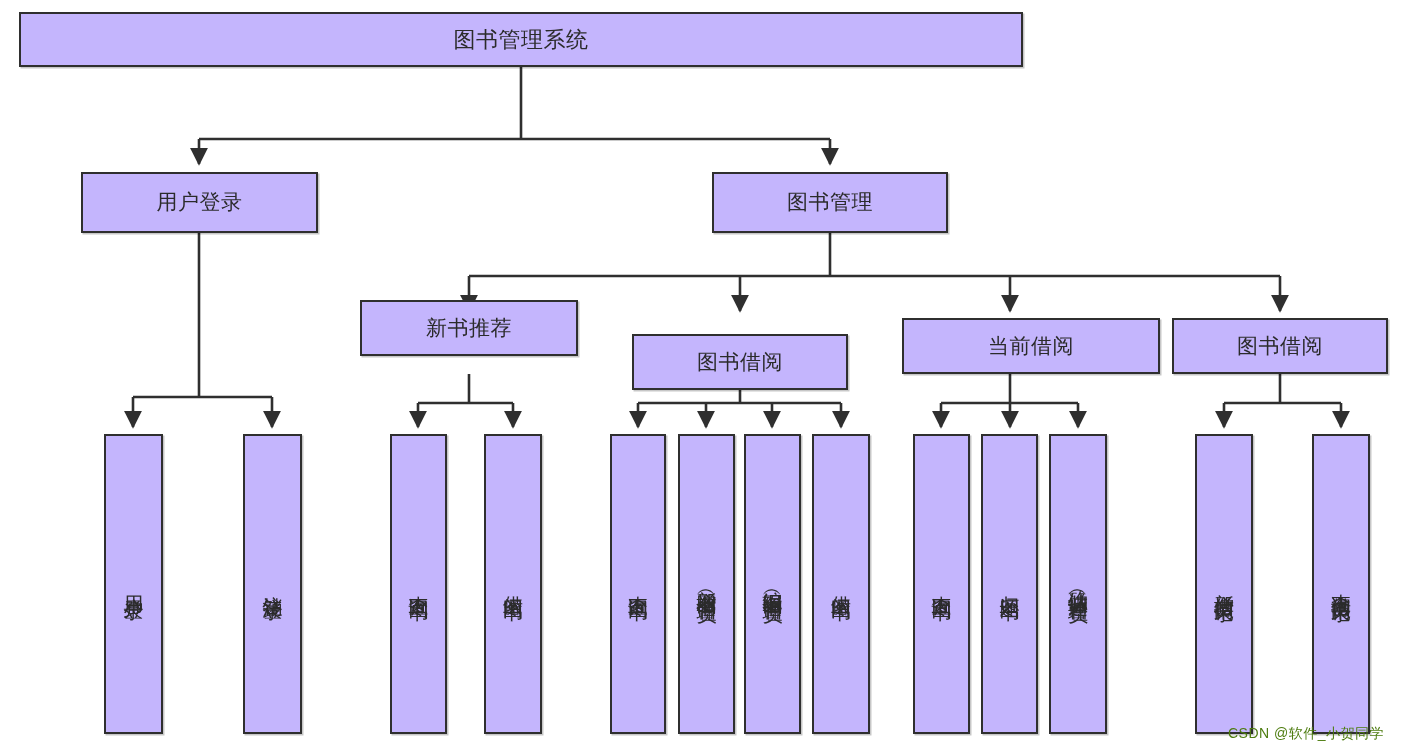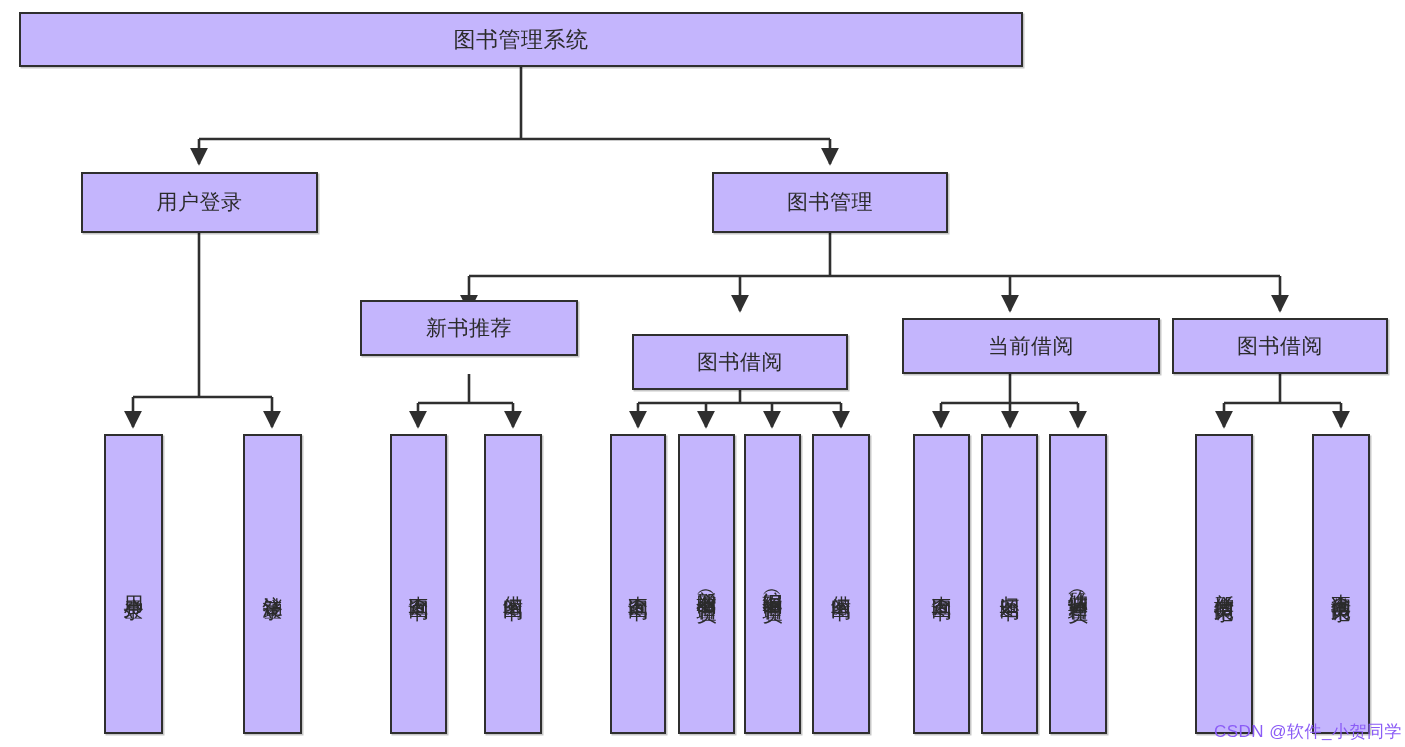--- a/index.html
+++ b/index.html
@@ -48,24 +48,24 @@
     text-orientation: upright;
     font-size: 20px;
     letter-spacing: 2px;
     line-height: 1.05;
     white-space: normal;
     max-height: 280px;
   }
   .node.root .node-label { font-size: 22px; }
   .watermark {
     position: absolute;
-    right: 3px;
+    right: 21px;
     bottom: 4px;
-    font-size: 17px;
-    color: #8b5cf6;
+    font-size: 14px;
+    color: #4d7c0f;
     letter-spacing: 0.5px;
     white-space: nowrap;
     user-select: none;
   }
 </style>
 </head>
 <body>
 
 <div id="canvas">
 

